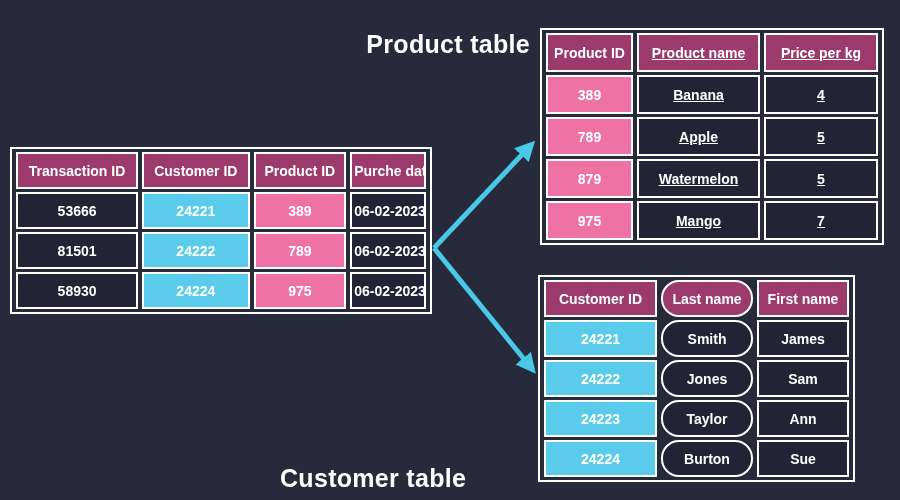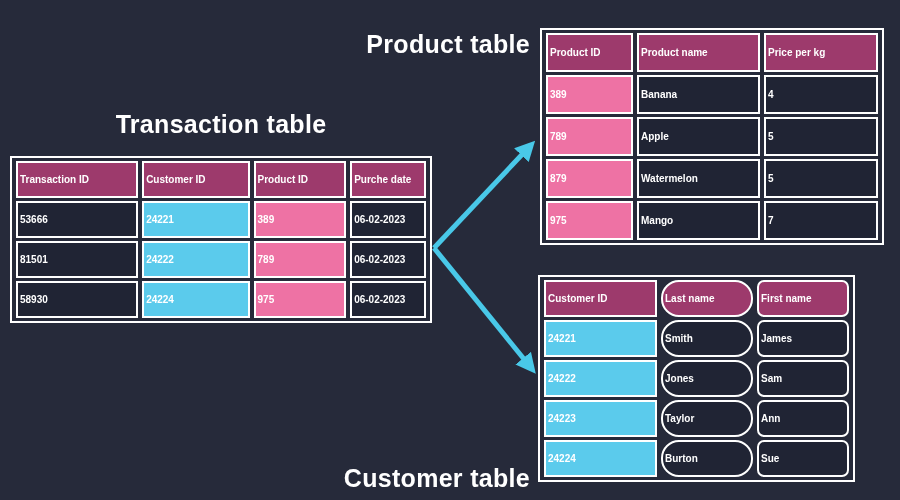--- a/index.html
+++ b/index.html
@@ -7,69 +7,68 @@
     position:relative; width:900px; height:500px; overflow:hidden;
     background: var(--background, #262a3a);
     font-family: "Liberation Sans", sans-serif;
   }
   .title {
     position:absolute; color:#fff; font-weight:700; font-size:25px;
     letter-spacing:0.3px;
   }
   #t-transaction { left:10px;  top:110px; width:422px; text-align:center; }
   #t-product     { left:280px; top:30px;  width:250px; text-align:right;  }
-  #t-customer    { left:280px; top:464px; width:250px; text-align:right;  }
+  #t-customer    { left:280px; top:464px; width:250px;  }
 
   table.dt {
     position:absolute; border-collapse:separate; border-spacing:4px 3px;
     border:2px solid var(--border-white,#ffffff); table-layout:fixed;
   }
   .dt th, .dt td {
     box-sizing:border-box; border:2px solid var(--border-white,#ffffff);
-    text-align:left; vertical-align:middle; color:#fff; font-weight:700;
-    font-size:10px; padding:0 2px; overflow:hidden; white-space:nowrap;margin-top:12px;
+    text-align:center; vertical-align:middle; color:#fff; font-weight:700;
+    font-size:14px; padding:0 2px; overflow:hidden; white-space:nowrap;margin-top:12px;
   }
   .dt th { background: var(--header-magenta,#9d3a6c); }
   td.dark { background: var(--cell-dark,#202434); }
   td.pink { background: var(--pink,#ee72a4); }
   td.cyan { background: var(--cyan,#5bcbec); }
 
-  #tbl-transaction { left:10px; top:156px; width:422px; }
+  #tbl-transaction { left:10px; top:147px; width:422px; }
   #tbl-transaction th, #tbl-transaction td { height:37px; }
   #tbl-transaction .c1 { width:116px; } #tbl-transaction .c2 { width:102px; }
   #tbl-transaction .c3 { width:88px; }  #tbl-transaction .c4 { width:72px; }
 
   #tbl-product { left:540px; top:28px; width:333px; }
   #tbl-product th, #tbl-product td { height:39px; }
-  #tbl-product .c1 { width:87px; } #tbl-product .c2 { width:123px; }
-  #tbl-product .c3 { width:114px; }
+  #tbl-product .c1 { width:87px; } #tbl-product .c2 { width:123px;text-decoration:underline; }
+  #tbl-product .c3 { width:114px;text-decoration:underline; }
 
   #tbl-customer { left:538px; top:275px; width:317px; }
   #tbl-customer th, #tbl-customer td { height:37px; }
   #tbl-customer .c1 { width:113px; } #tbl-customer .c2 { width:92px;border-radius:18px; }
-  #tbl-customer .c3 { width:92px;border-radius:7px; }
+  #tbl-customer .c3 { width:92px; }
 
   svg.arrows { position:absolute; left:0; top:0; pointer-events:none; }
 </style>
 </head>
 <body>
 
 <div class="canvas">
 
   <svg class="arrows" width="900" height="500">
     <defs>
       <marker id="ah" markerUnits="userSpaceOnUse" markerWidth="20" markerHeight="20" viewBox="0 0 10 10" refX="7" refY="5" orient="auto">
         <path d="M0,0 L10,5 L0,10 Z" fill="var(--arrow-cyan,#49c8e8)"></path>
       </marker>
     </defs>
     <line x1="434" y1="248" x2="531" y2="145" stroke="var(--arrow-cyan,#49c8e8)" stroke-width="5" marker-end="url(#ah)"></line>
     <line x1="434" y1="248" x2="532" y2="369" stroke="var(--arrow-cyan,#49c8e8)" stroke-width="5" marker-end="url(#ah)"></line>
   </svg>
 
-  <div class="title" id="t-transaction">Transaction table</div>
   <div class="title" id="t-product">Product table</div>
   <div class="title" id="t-customer">Customer table</div>
 
   <table class="dt" id="tbl-transaction">
     <tbody>
         <tr>
       <th class="c1">Transaction ID</th>
       <th class="c2">Customer ID</th>
       <th class="c3">Product ID</th>
       <th class="c4">Purche date</th>

